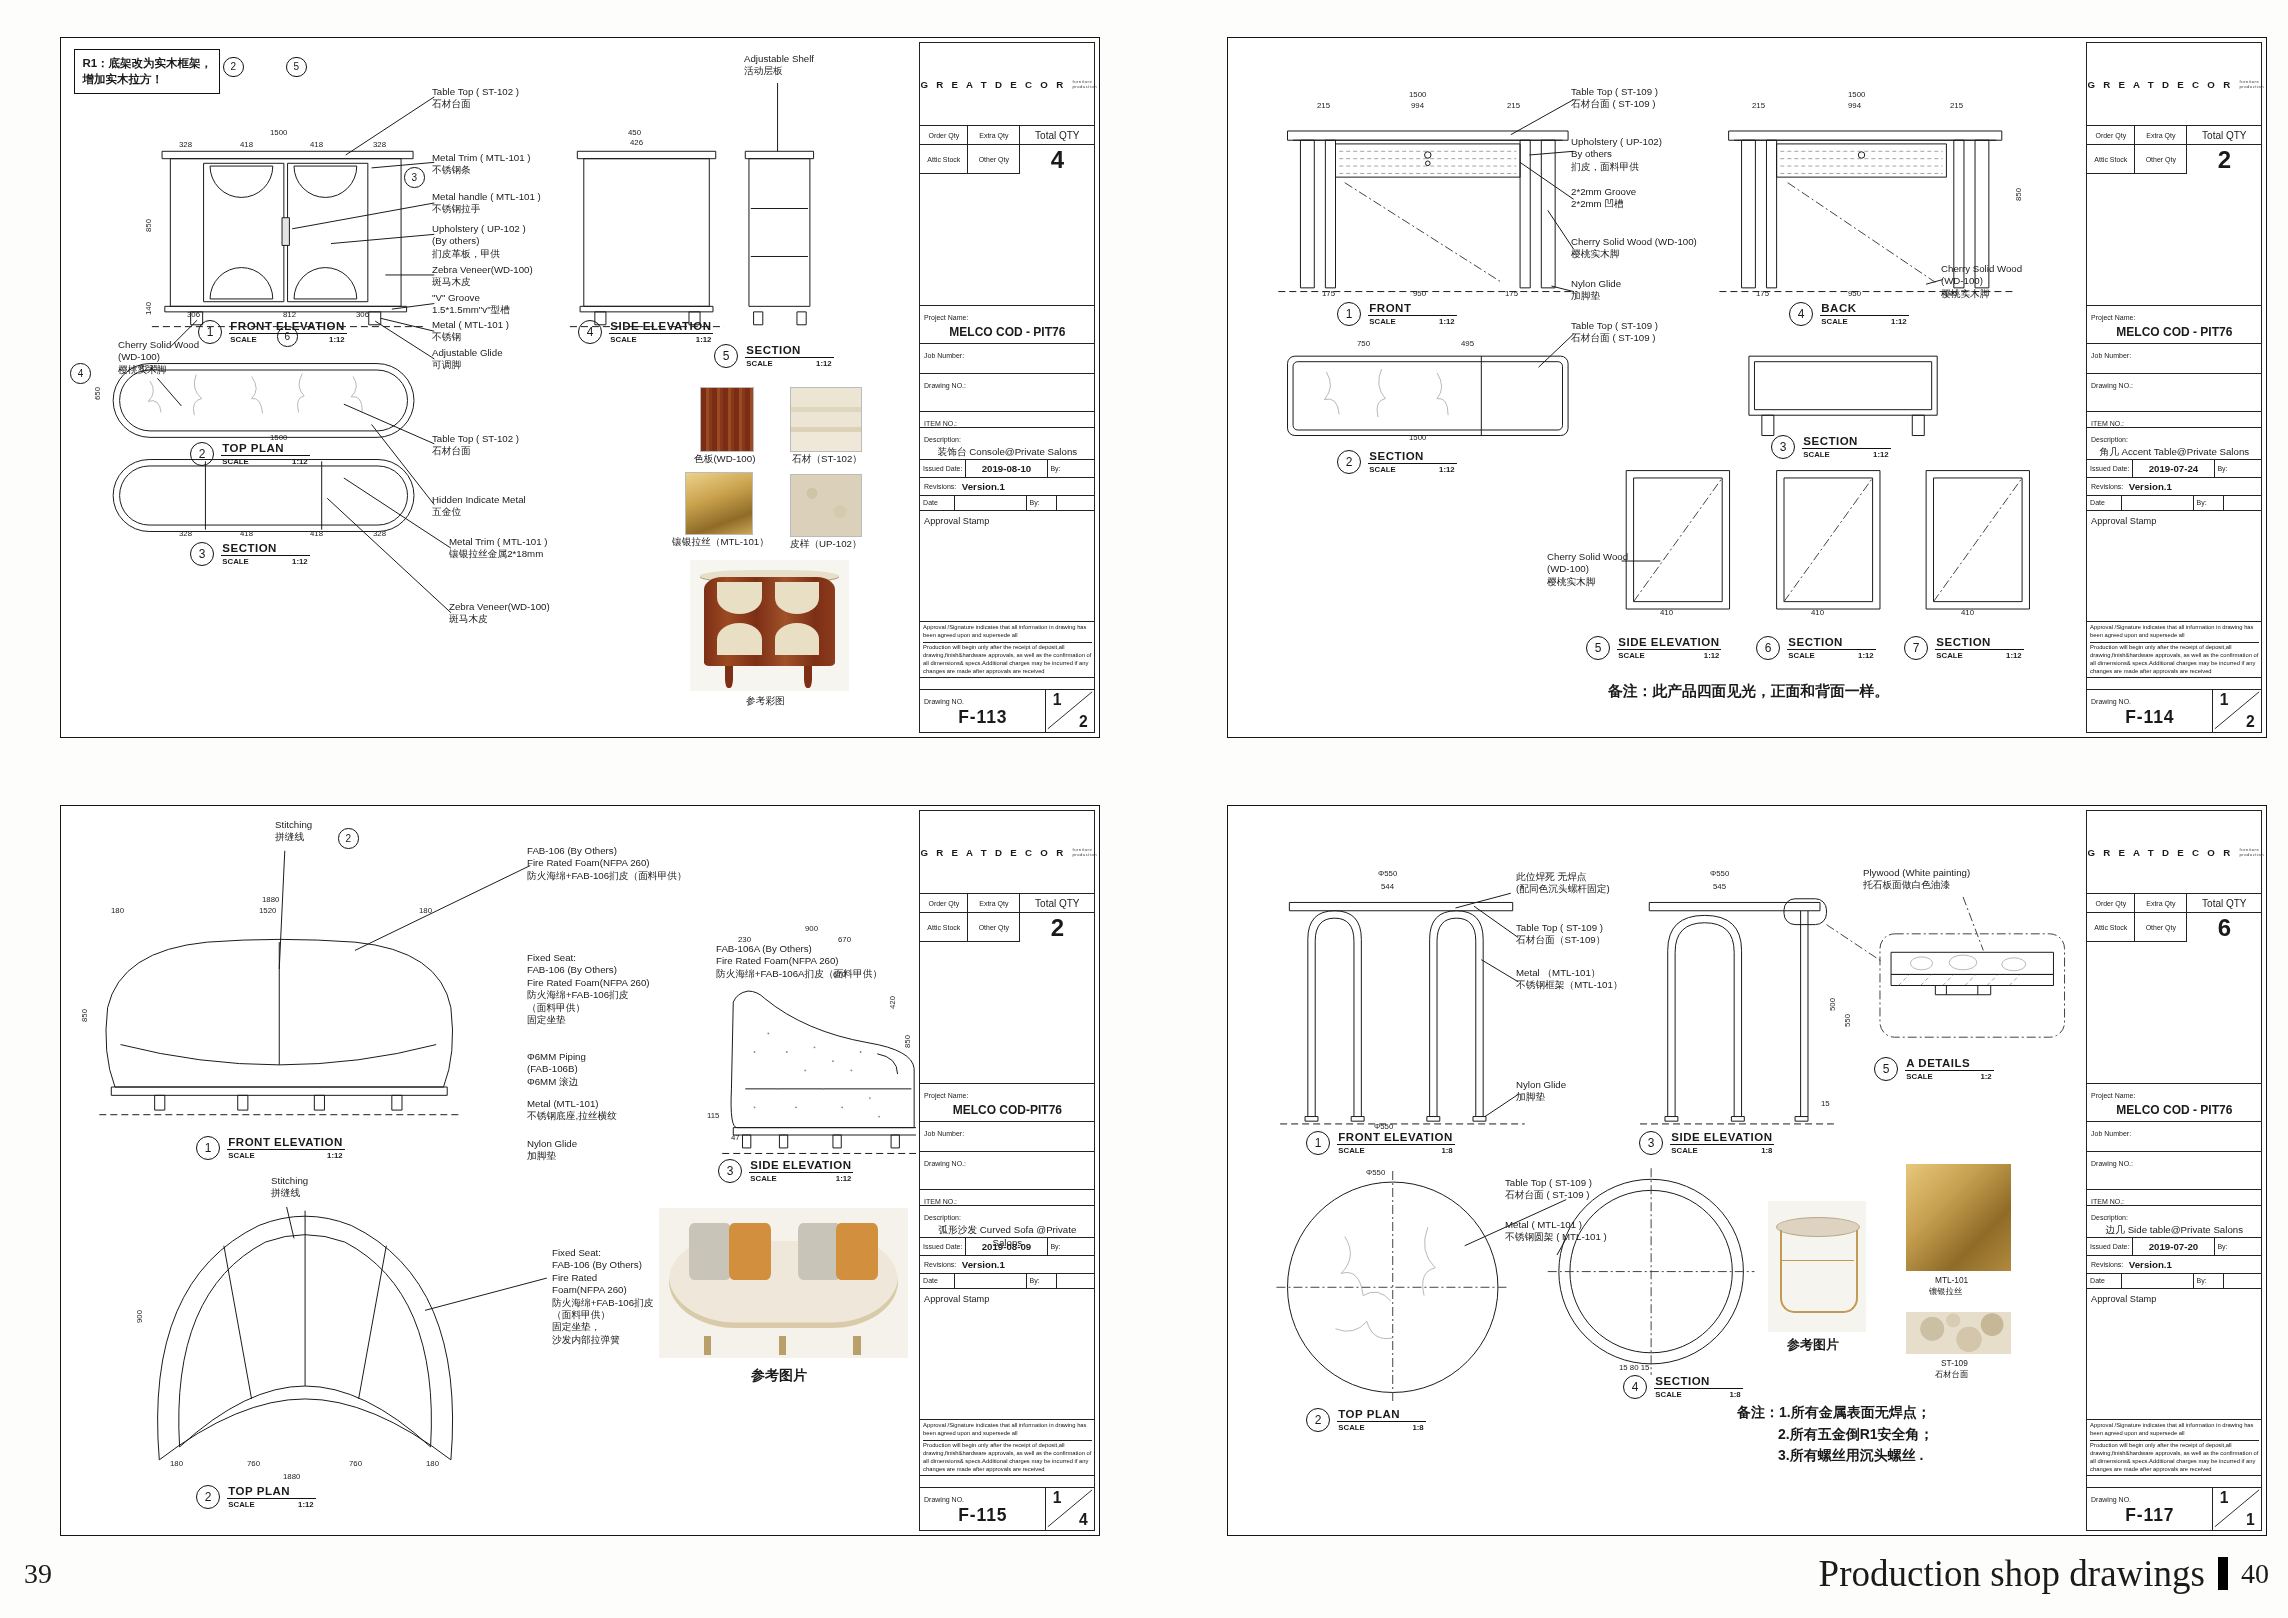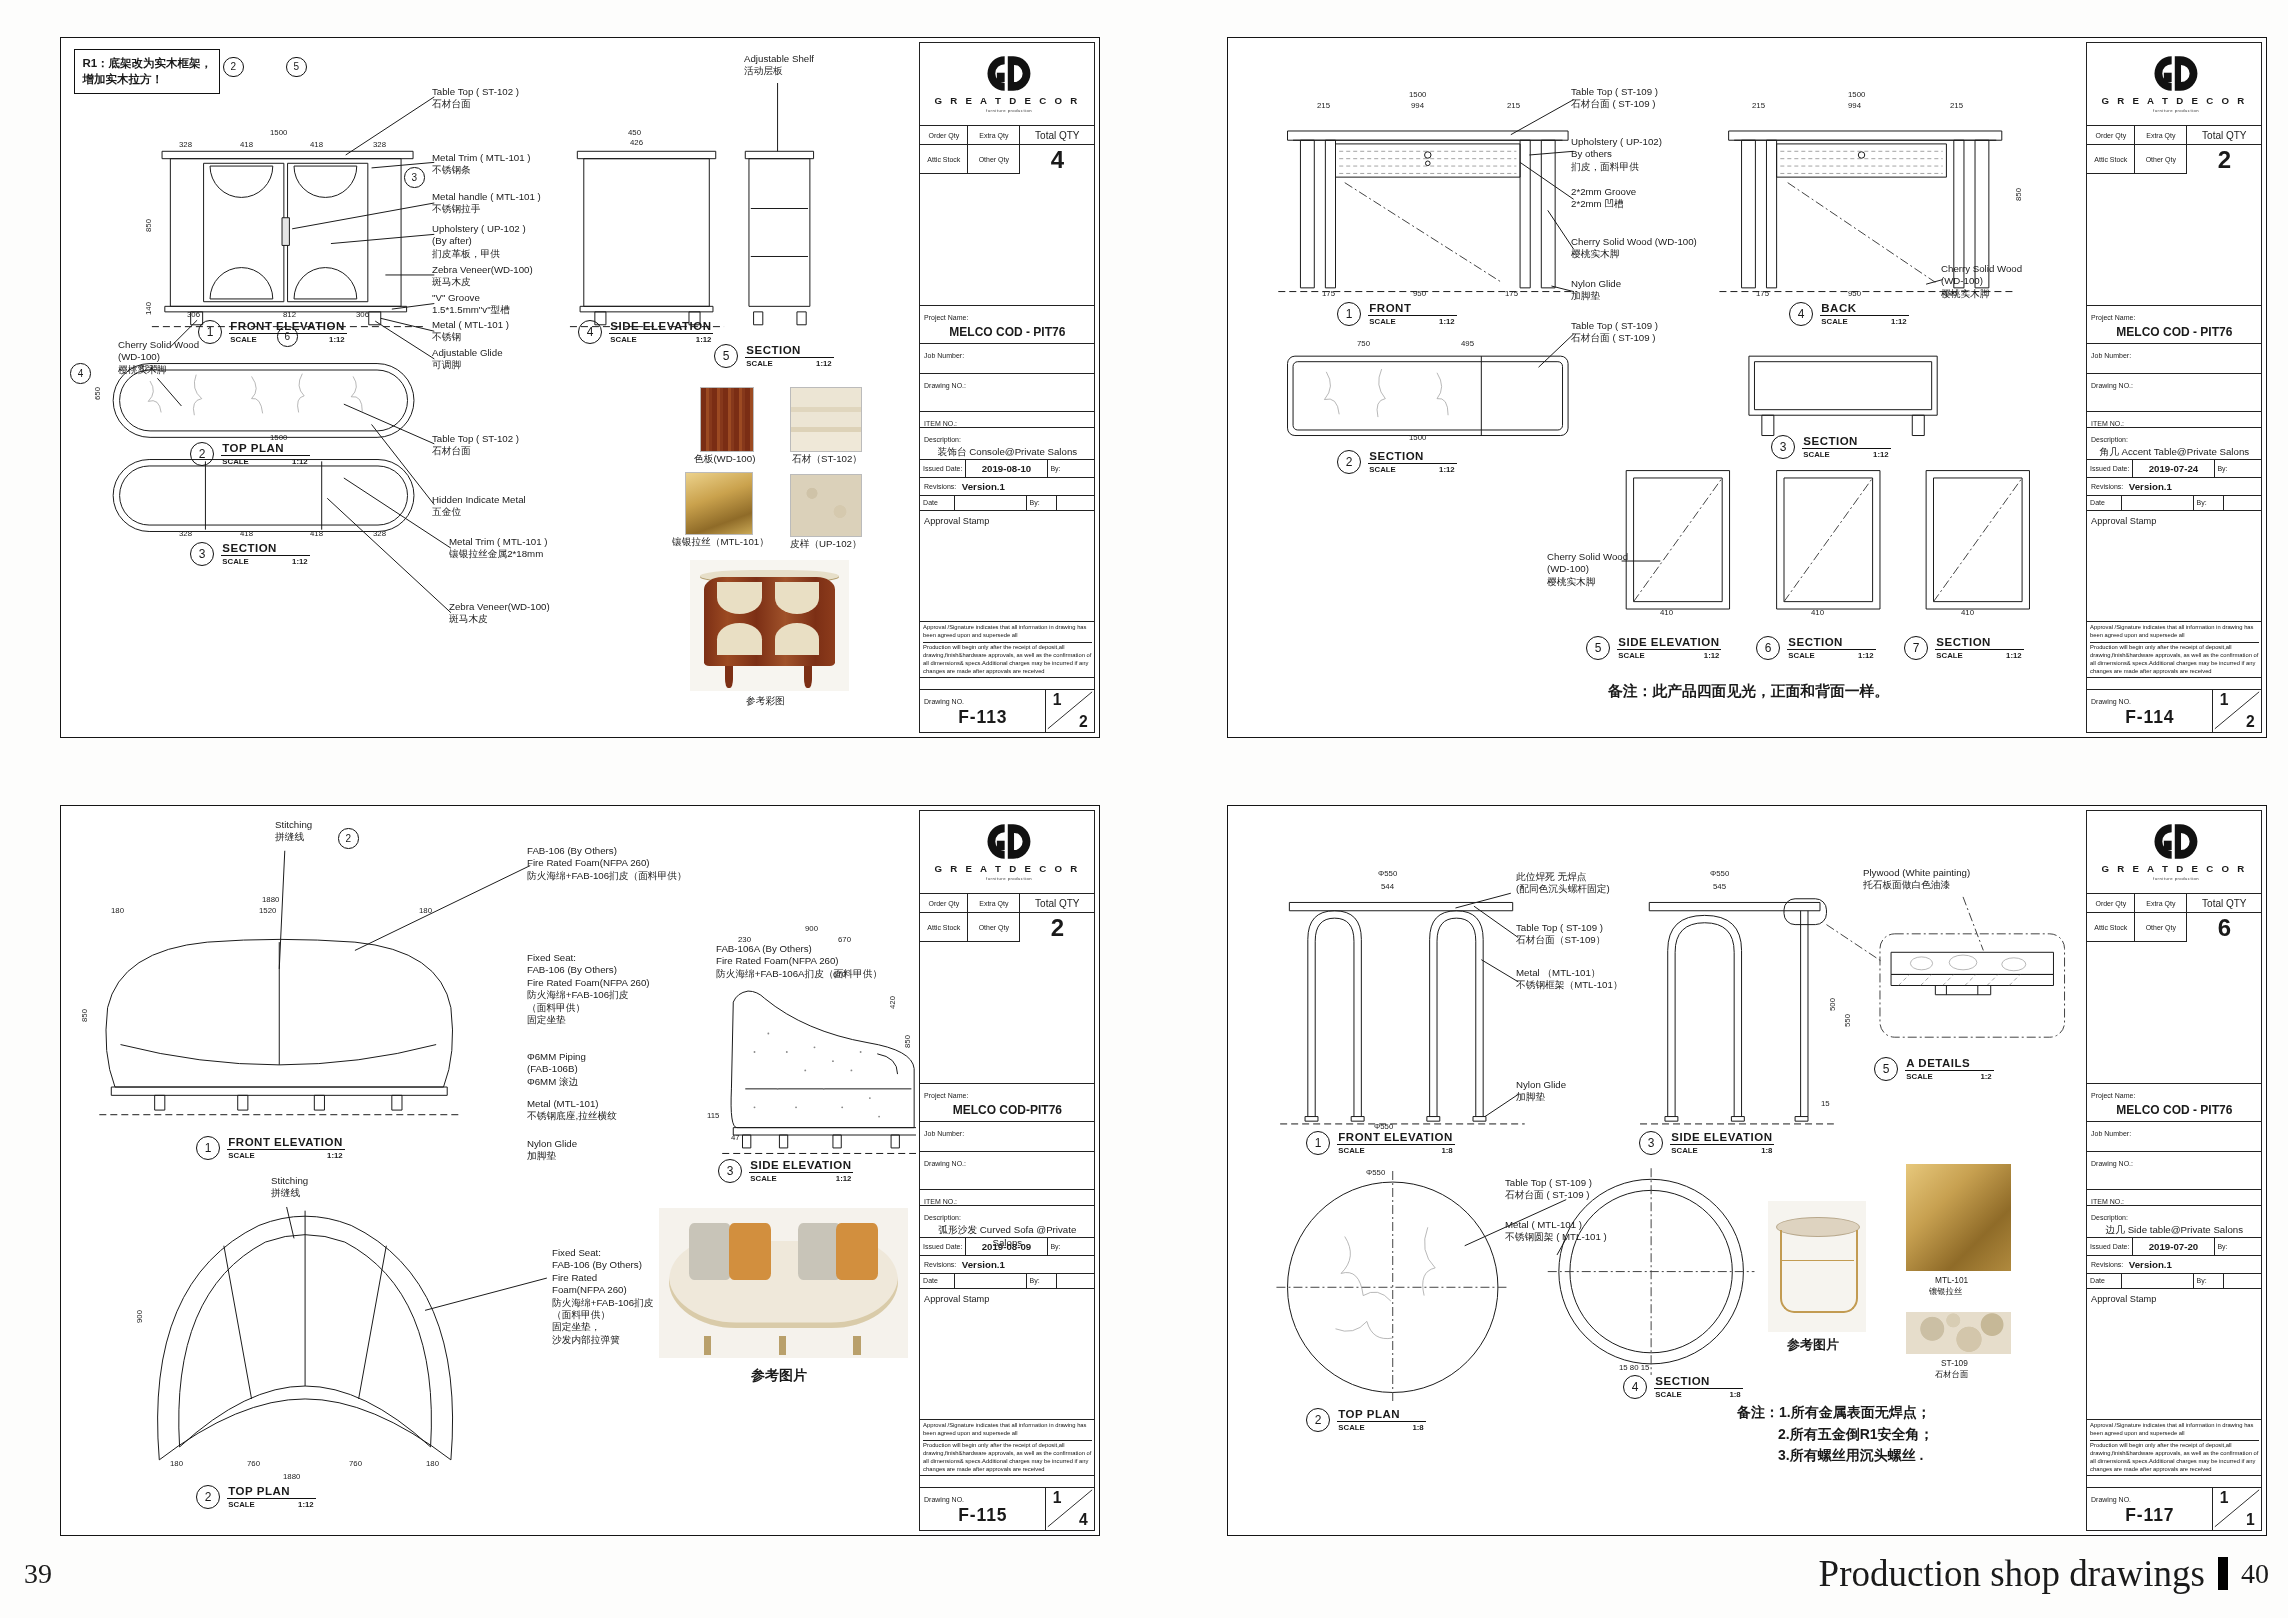--- a/index.html
+++ b/index.html
@@ -27,21 +27,21 @@
   .revnote span{display:block}
   .notebox{position:absolute;border:1.5px solid #111;padding:5.5px 9.2px;font-size:14px;font-weight:bold;line-height:1.5;background:#fff}
   .notebox span,.noteplain span{display:block}
   .noteplain{position:absolute;font-size:13px;font-weight:bold;line-height:1.55}
   .cap{position:absolute;font-size:9.7px;white-space:nowrap}
   .sw{position:absolute;border:0.9px solid #bbb}
   
   .tb{position:absolute;right:3.7px;top:3.7px;bottom:3.7px;width:174px;border:1.3px solid #222;display:flex;flex-direction:column;background:#fff}
   .tbrow{border-top:0.9px solid #222;padding:0.9px 3.7px;position:relative}
   .fl{font-size:7px;color:#222}
-  .logo{border-top:none;height:81px;display:flex;flex-direction:column;align-items:center;justify-content:center;gap:2.8px}
+  .logo{border-top:none;height:81px;display:flex;flex-direction:row;align-items:center;justify-content:center;gap:2.8px}
   .brand{font-size:9.7px;letter-spacing:2.8px;font-weight:bold;white-space:nowrap}
   .brandsub{font-size:4.2px;letter-spacing:0.5px;color:#333;margin-left:3.7px}
   .qt{display:grid;grid-template-columns:48px 52px 1fr;grid-template-rows:18.5px 29.5px;border-top:0.9px solid #222}
   .qt span{border-right:0.9px solid #222;border-bottom:0.9px solid #222;display:flex;align-items:center;justify-content:center;font-size:7px}
   .qt .qth{font-size:10px;font-weight:normal}
   .qt .qn{font-size:24px;font-weight:bold;border-bottom:none}
   .qt span:nth-child(3n){border-right:none}
   .tbspace{flex:1;border-top:none}
   .pv{font-size:12px;font-weight:bold;text-align:center;display:block;padding:1.8px 0 2.8px}
   .jobrow{height:28px}.dnorow{height:35px}.itemrow{height:13px}
@@ -166,21 +166,21 @@
   <div class="ann" style="left:371px;top:114px">
       <span>Metal Trim ( MTL-101 )</span>
       <span>不锈钢条</span>
     </div>
   <div class="ann" style="left:371px;top:153px">
       <span>Metal handle ( MTL-101 )</span>
       <span>不锈钢拉手</span>
     </div>
   <div class="ann" style="left:371px;top:185px">
       <span>Upholstery ( UP-102 )</span>
-      <span>(By after)</span>
+      <span>(By others)</span>
       <span>扪皮革板，甲供</span>
     </div>
   <div class="ann" style="left:371px;top:226px">
       <span>Zebra Veneer(WD-100)</span>
       <span>斑马木皮</span>
     </div>
   <div class="ann" style="left:371px;top:254px">
       <span>"V" Groove</span>
       <span>1.5*1.5mm"v"型槽</span>
     </div>

